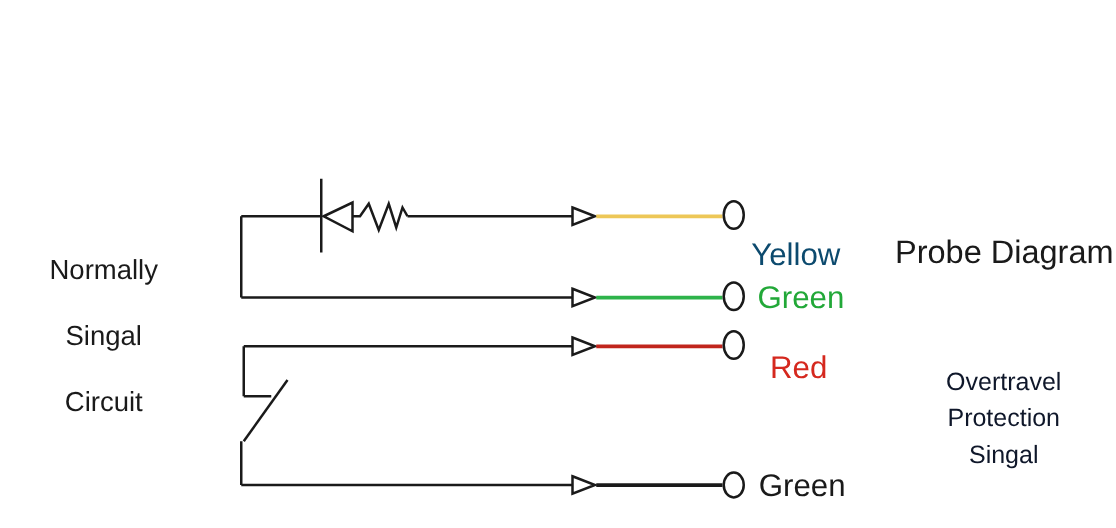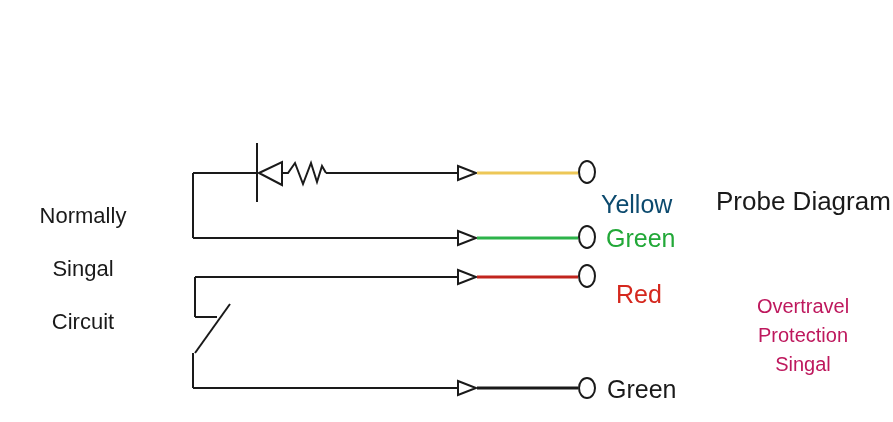--- a/index.html
+++ b/index.html
@@ -55,21 +55,21 @@
     white-space: nowrap;
   }
   .overtravel-label {
     position: absolute;
     left: 738px;
     top: 292px;
     width: 130px;
     text-align: center;
     font-size: 20px;
     line-height: 29px;
-    color: #be185d;
+    color: #0f172a;
   }
 </style>
 </head>
 <body>
 
 <div class="canvas">
 
 
   <div class="left-caption">
     <div>Normally</div>

